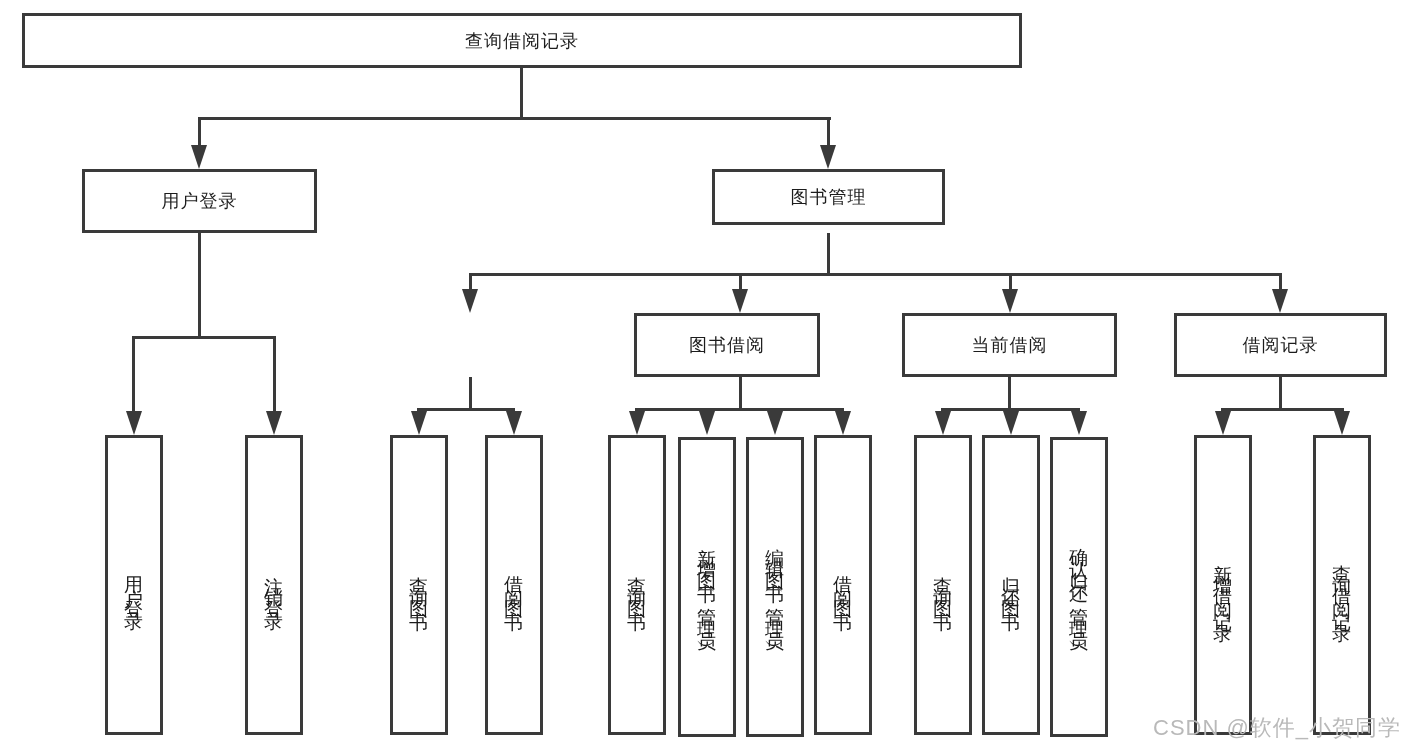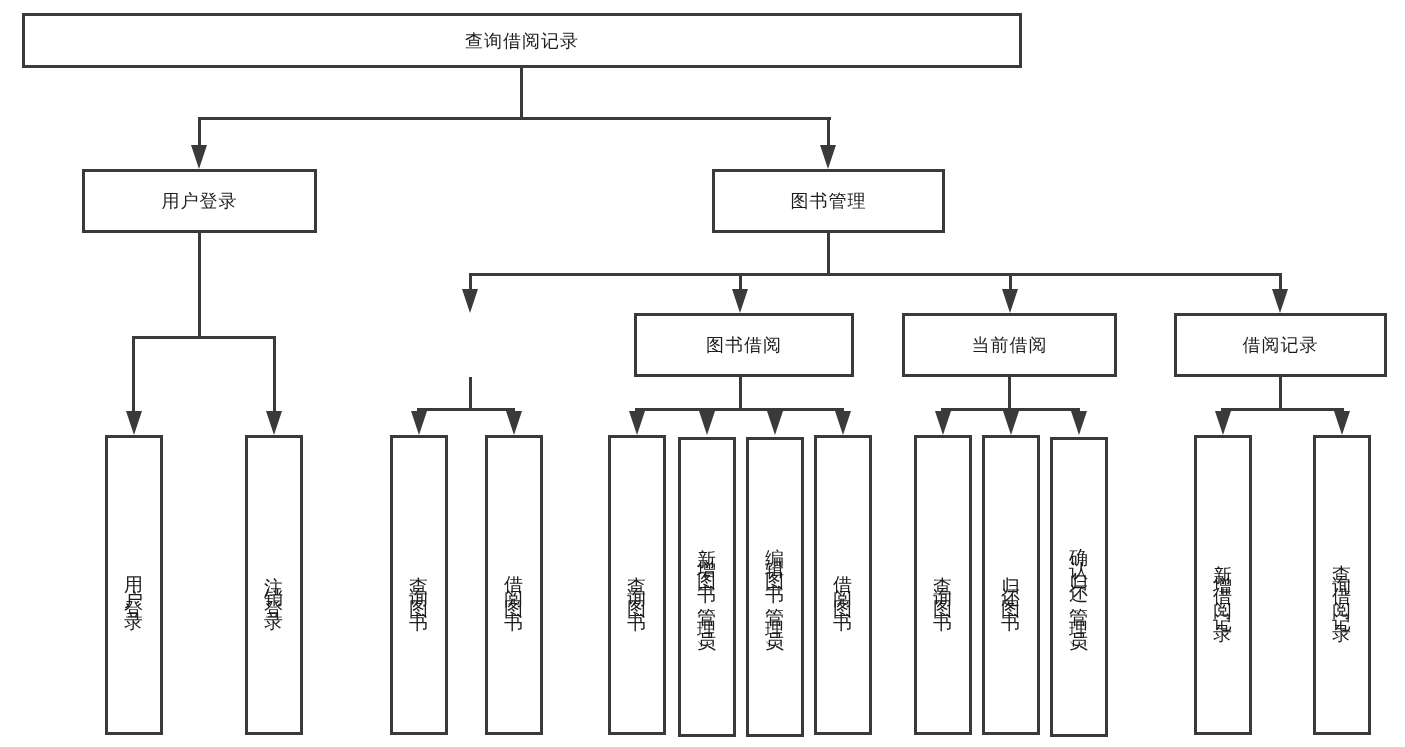--- a/index.html
+++ b/index.html
@@ -70,21 +70,21 @@
   <div class="vl" style="left:520px;top:68px;height:49px;"></div>
   <div class="hl" style="left:198px;top:117px;width:633px;"></div>
   <div class="vl" style="left:198px;top:117px;height:30px;"></div>
   <div class="ar" style="left:191px;top:145px;"></div>
   <div class="vl" style="left:827px;top:117px;height:30px;"></div>
   <div class="ar" style="left:820px;top:145px;"></div>
 
   <div class="box" style="left:82px;top:169px;width:235px;height:64px;">
     <span>用户登录</span>
   </div>
-  <div class="box" style="left:712px;top:169px;width:233px;height:64px;">
+  <div class="box" style="left:712px;top:169px;width:233px;height:56px;">
     <span>图书管理</span>
   </div>
 
   <div class="vl" style="left:198px;top:233px;height:103px;"></div>
   <div class="hl" style="left:132px;top:336px;width:144px;"></div>
   <div class="vl" style="left:132px;top:336px;height:77px;"></div>
   <div class="ar" style="left:126px;top:411px;"></div>
   <div class="vl" style="left:273px;top:336px;height:77px;"></div>
   <div class="ar" style="left:266px;top:411px;"></div>
 
@@ -92,21 +92,21 @@
   <div class="hl" style="left:469px;top:273px;width:813px;"></div>
   <div class="vl" style="left:469px;top:273px;height:18px;"></div>
   <div class="ar" style="left:462px;top:289px;"></div>
   <div class="vl" style="left:739px;top:273px;height:18px;"></div>
   <div class="ar" style="left:732px;top:289px;"></div>
   <div class="vl" style="left:1009px;top:273px;height:18px;"></div>
   <div class="ar" style="left:1002px;top:289px;"></div>
   <div class="vl" style="left:1279px;top:273px;height:18px;"></div>
   <div class="ar" style="left:1272px;top:289px;"></div>
 
-  <div class="box" style="left:634px;top:313px;width:220px;height:64px;">
+  <div class="box" style="left:634px;top:313px;width:186px;height:64px;">
     <span>图书借阅</span>
   </div>
   <div class="box" style="left:1174px;top:313px;width:213px;height:64px;">
     <span>借阅记录</span>
   </div>
   <div class="box" style="left:902px;top:313px;width:215px;height:64px;">
     <span>当前借阅</span>
   </div>
 
   <div class="vl" style="left:469px;top:377px;height:31px;"></div>
@@ -171,14 +171,15 @@
     <span class="vtext">确认归还（管理员）</span>
   </div>
 
   <div class="leaf" style="left:1194px;top:435px;width:58px;height:300px;">
     <span class="vtext">新增借阅记录</span>
   </div>
   <div class="leaf" style="left:1313px;top:435px;width:58px;height:300px;">
     <span class="vtext">查询借阅记录</span>
   </div>
 
+  <div class="watermark">CSDN @软件_小贺同学</div>
 
 </div>
 
 </body></html>

